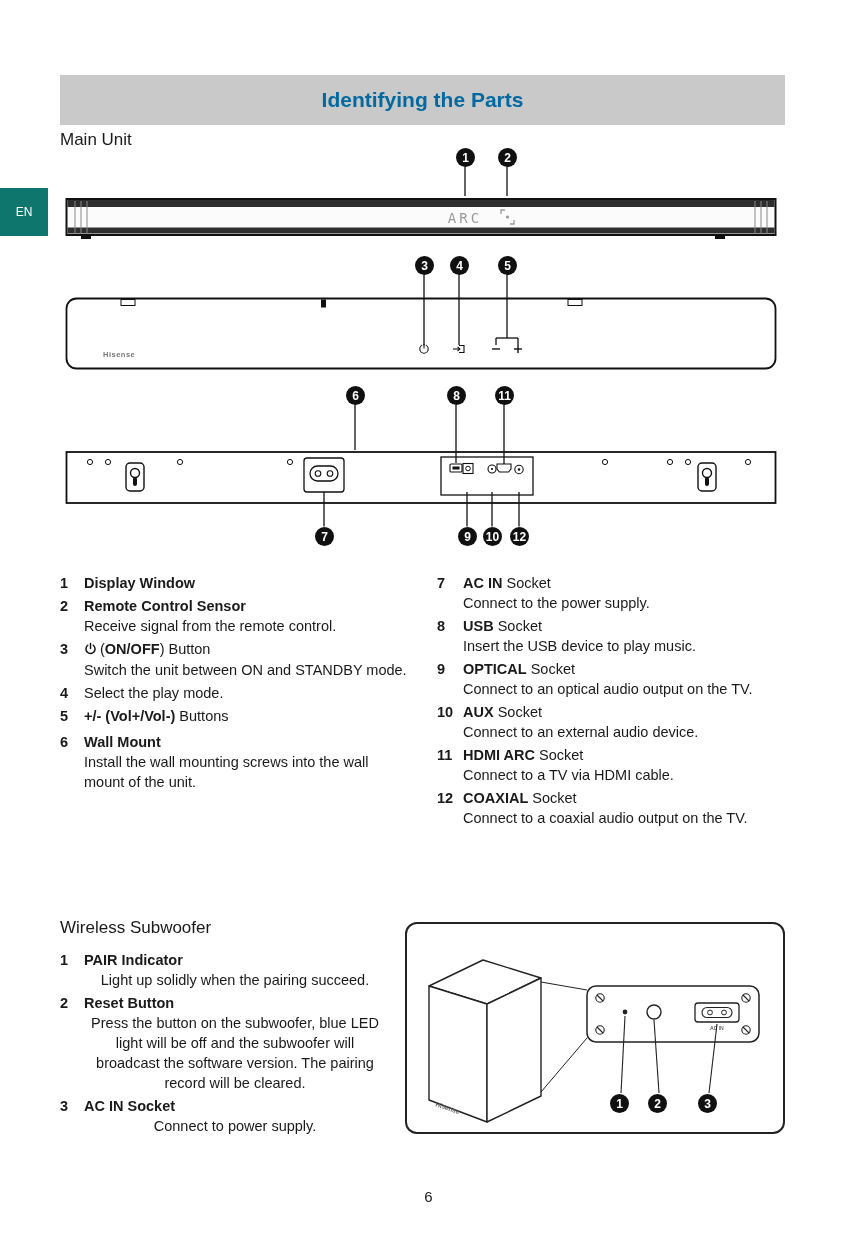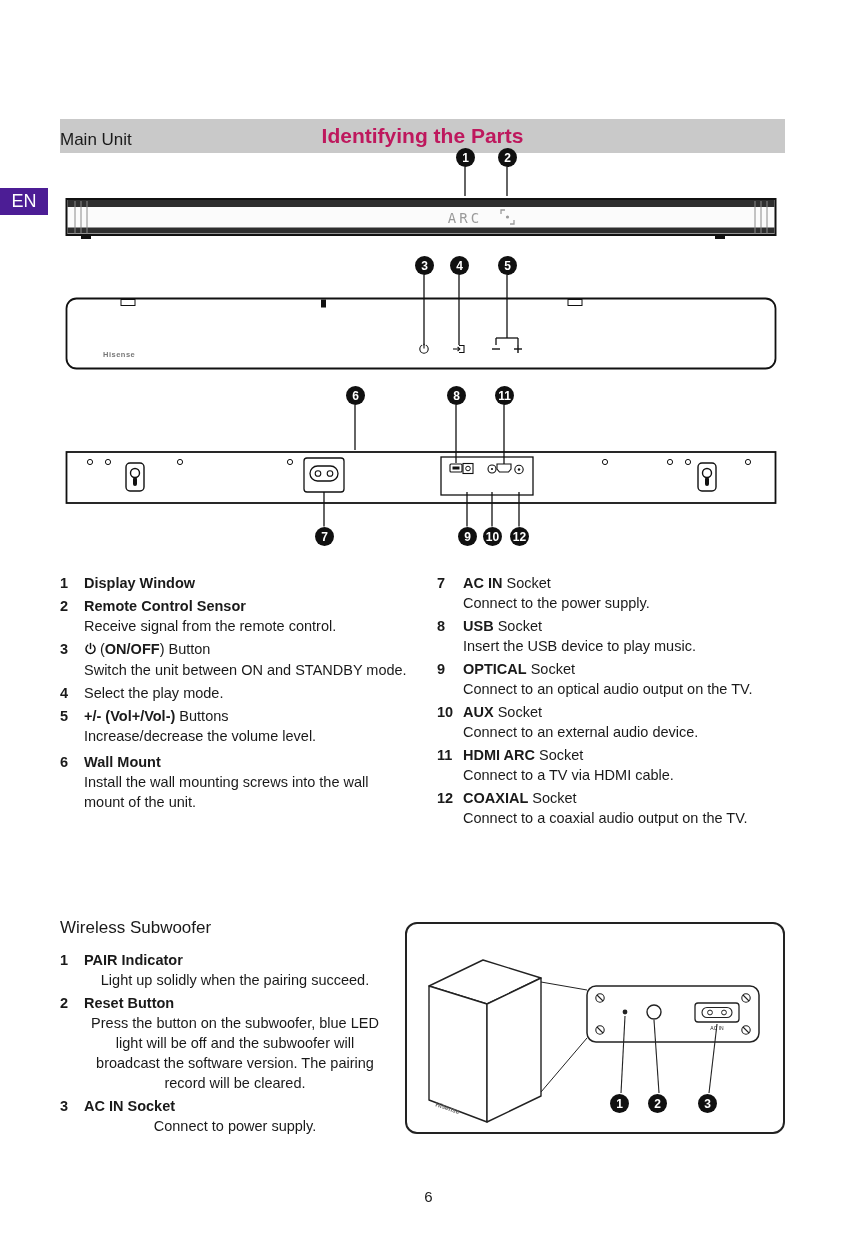--- a/index.html
+++ b/index.html
@@ -3,28 +3,28 @@
 <meta charset="utf-8">
 <style>
   * { margin:0; padding:0; box-sizing:border-box; }
   html,body { background:#ffffff; }
   body {
     width:857px; height:1241px; position:relative; overflow:hidden;
     font-family:"Liberation Sans", sans-serif; color:#1a1a1a;
   }
   .abs { position:absolute; }
   .title-bar {
-    left:60px; top:75px; width:725px; height:34px; background:#c9c9c9;
+    left:60px; top:75px; width:725px; height:50px; background:#c9c9c9;
     display:flex; align-items:center; justify-content:center;
-    font-size:21px; font-weight:bold; color:#be185d;margin-top:44px;
+    font-size:21px; font-weight:bold; color:#0369a1;
   }
   .section-heading { font-size:17px; font-weight:normal; }
   .en-tab {
-    left:0; top:188px; width:48px; height:27px; background:#4c1d95; color:#fff;
-    display:flex; align-items:center; justify-content:center; font-size:18px;
+    left:0; top:188px; width:48px; height:48px; background:#0f766e; color:#fff;
+    display:flex; align-items:center; justify-content:center; font-size:12px;
   }
   .callout {
     position:absolute; width:19px; height:19px; border-radius:50%;
     background:#101010; color:#fff; font-size:12px; font-weight:bold;
     display:flex; align-items:center; justify-content:center; z-index:3;
   }
   svg.diagram { position:absolute; z-index:1; }
   #leader-overlay { position:absolute; left:0; top:0; z-index:2; pointer-events:none; }
   .parts-col { position:absolute; font-size:14.5px; line-height:1.38; }
   #parts-left  { left:60px;  top:573px; width:375px; }
@@ -211,21 +211,20 @@
   <div class="part-item">
     <span class="num">4</span>
     <span class="pbody">
       <span class="pdesc">Select the play mode.</span>
     </span>
   </div>
   <div class="part-item">
     <span class="num">5</span>
     <span class="pbody">
       <span class="ptitle"><b>+/- (Vol+/Vol-)</b><span> Buttons</span></span>
-      <span class="pdesc">Increase/decrease the volume level.</span>
     </span>
   </div>
   <div class="part-item gap-above">
     <span class="num">6</span>
     <span class="pbody">
       <span class="ptitle"><b>Wall Mount</b><span></span></span>
       <span class="pdesc narrow">Install the wall mounting screws into the wall mount of the unit.</span>
     </span>
   </div>
 </div>

